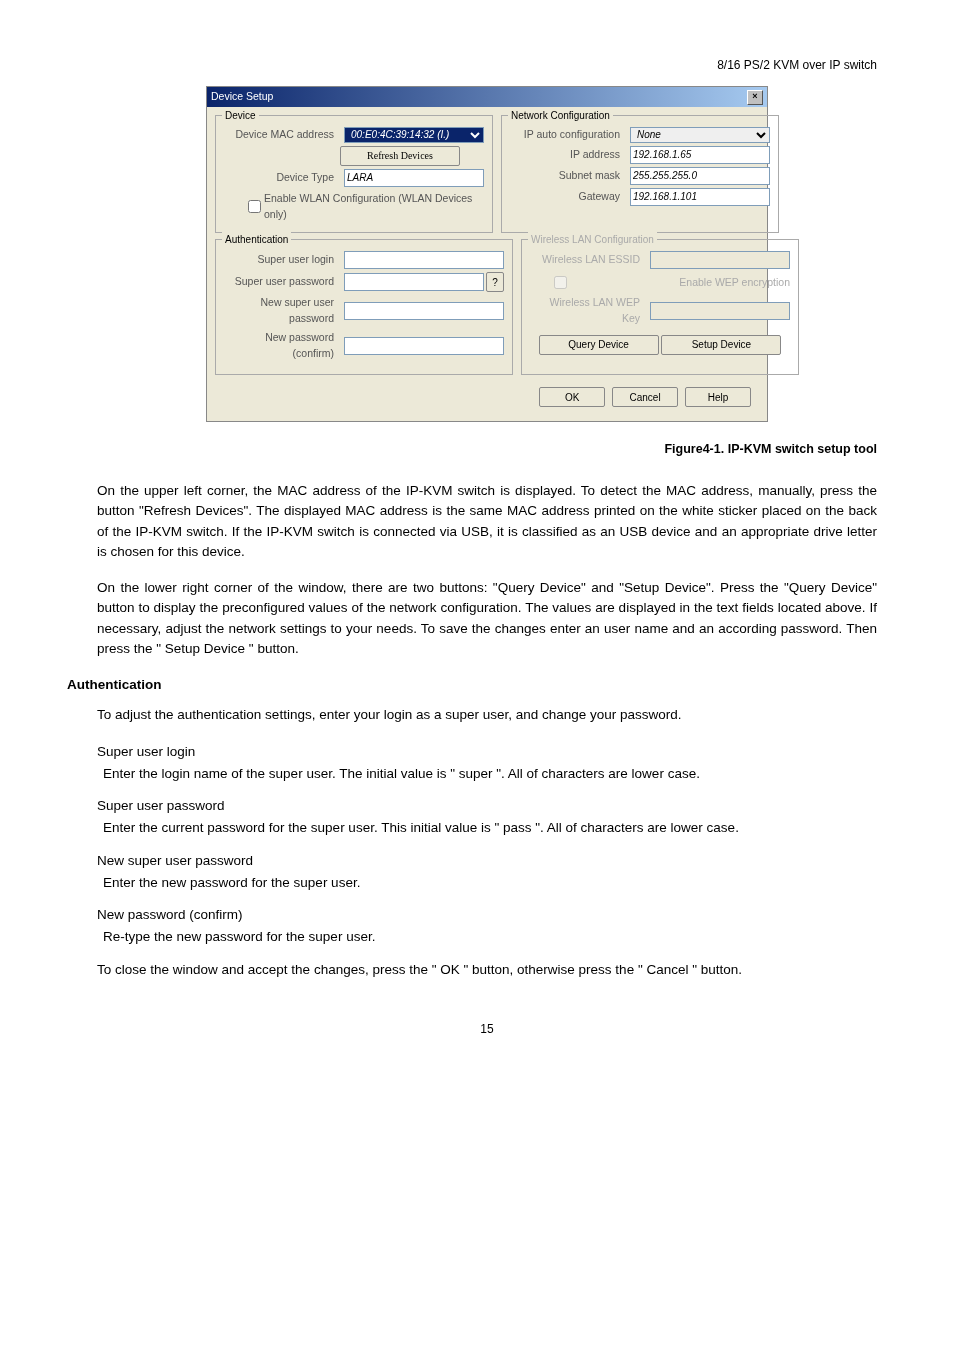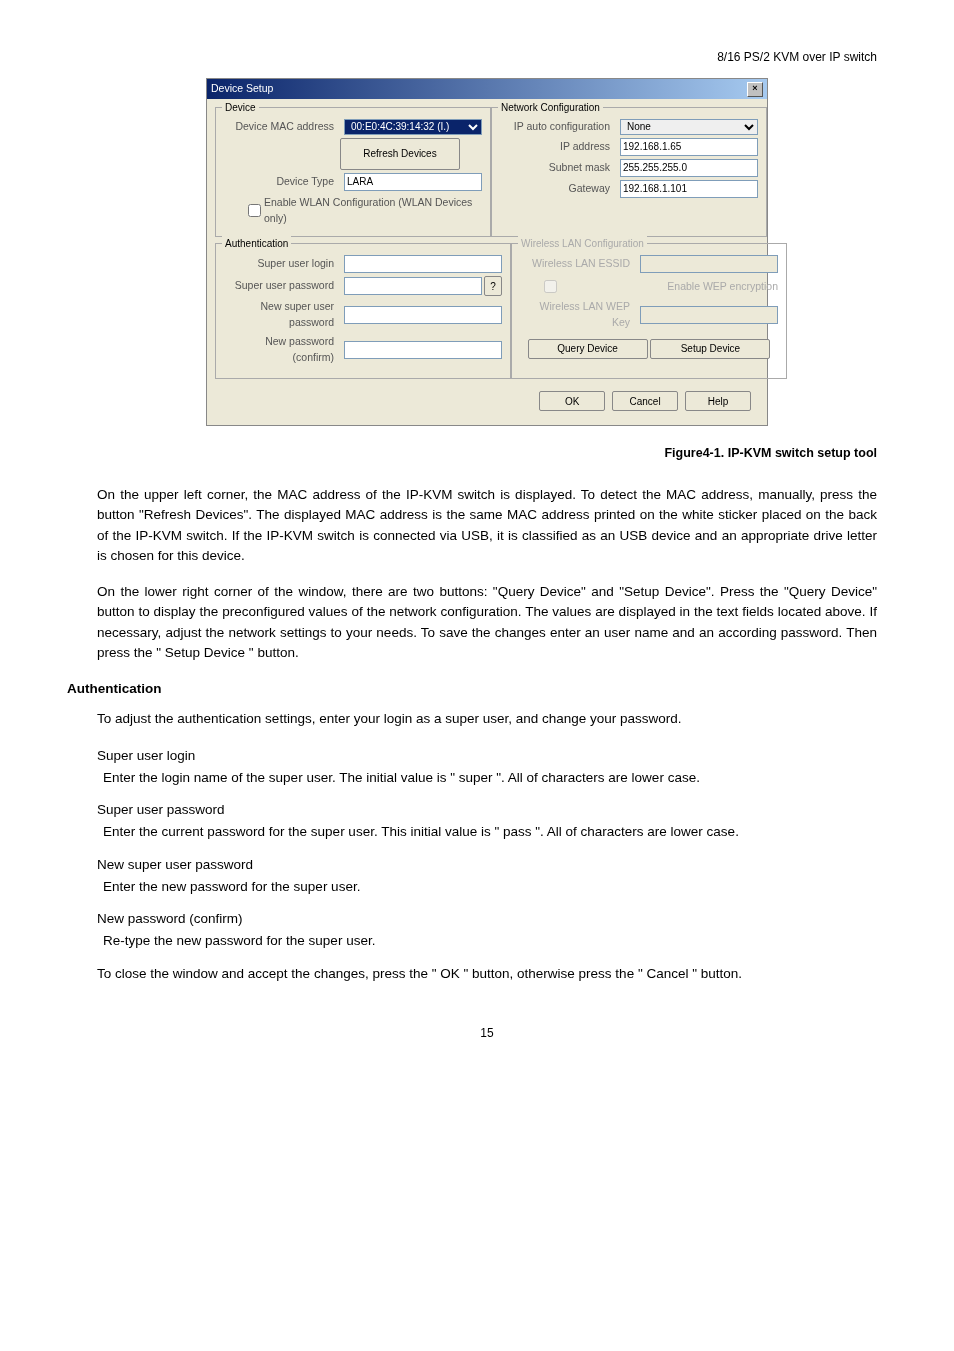--- a/index.html
+++ b/index.html
@@ -5,21 +5,21 @@
   body {
     margin: 0;
     font-family: Arial, Helvetica, sans-serif;
     font-size: 13.5px;
     line-height: 1.5;
     color: #000;
     background: #fff;
   }
   .page {
     width: 780px;
-    margin: 8px auto;
+    margin: 16px auto;
     padding: 40px 70px 40px 90px;
   }
   .header-right {
     text-align: right;
     font-size: 12px;
     margin-bottom: 12px;
   }
   .dialog {
     margin: 0 auto 18px auto;
     width: 560px;
@@ -47,20 +47,21 @@
     line-height: 11px;
     text-align: center;
     color: #000;
     font-weight: bold;
   }
   .dialog-body {
     padding: 8px;
   }
   .row2 {
     display: flex;
+    gap: 8px;
   }
   .group {
     border: 1px solid #aaa;
     padding: 8px 8px 10px 8px;
     position: relative;
     margin-bottom: 6px;
     flex: 1;
   }
   .group-title {
     position: absolute;
@@ -80,20 +81,21 @@
     text-align: right;
     padding-right: 10px;
     color: #555;
   }
   .field input[type="text"], .field select {
     flex: 1;
     font-size: 10px;
     height: 16px;
     border: 1px solid #7f9db9;
     padding: 0 2px;
+    font-style: italic;
   }
   .field input[disabled], .field select[disabled] {
     background: #ece9d8;
     color: #aaa;
   }
   .btn-win {
     font-size: 10px;
     height: 20px;
     padding: 0 10px;
     background: #ece9d8;
@@ -139,21 +141,21 @@
   .defn {
     margin: 0 0 12px 6px;
     text-align: justify;
   }
   .pagenum {
     text-align: center;
     font-size: 12px;
     margin-top: 40px;
   }
   .q-btn { width: 120px; }
-  .refresh-btn { width: 120px; margin-left: 116px; height:32px; }
+  .refresh-btn { width: 120px; margin-left: 116px; height:20px;font-family:Liberation Serif, serif; }
   .macsel { background: #0a246a; color:#fff; }
 </style>
 </head>
 <body>
 
 <div class="page">
   <div class="header-right">8/16 PS/2 KVM over IP switch</div>
 
   <div class="dialog">
     <div class="titlebar">

